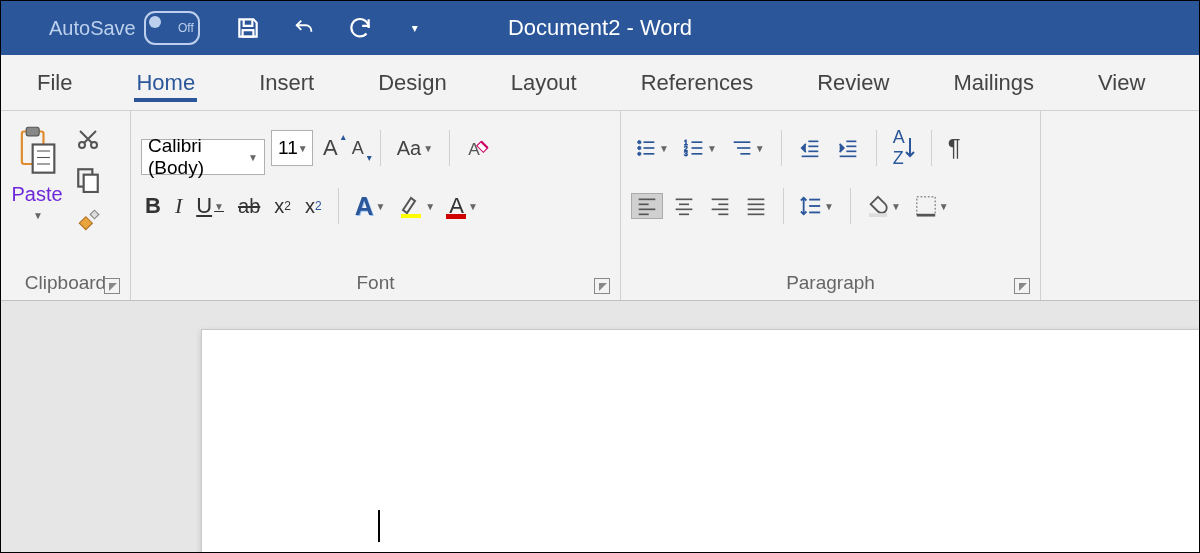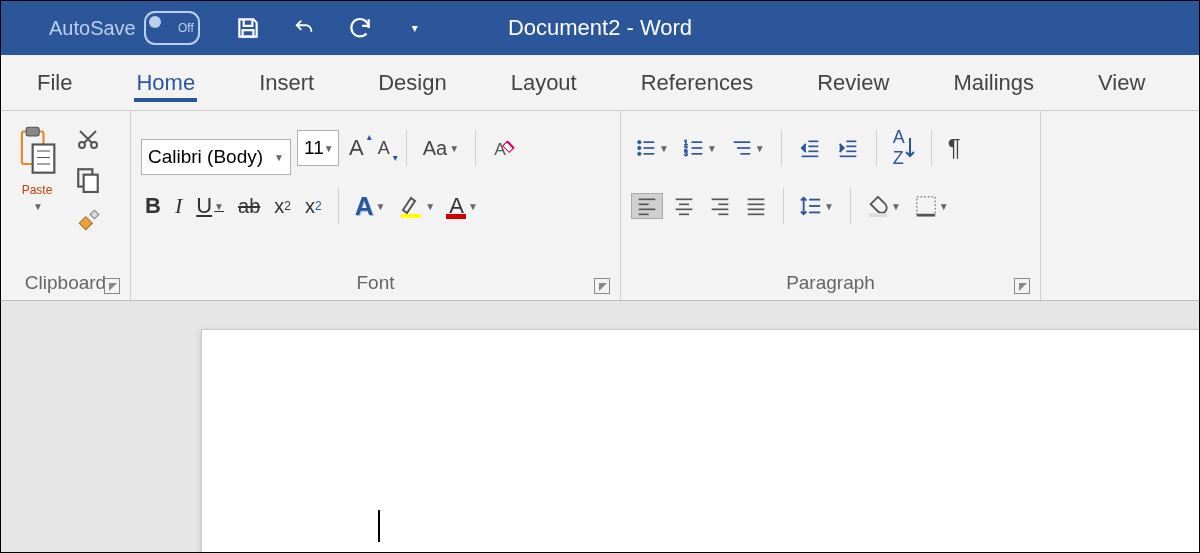--- a/index.html
+++ b/index.html
@@ -32,25 +32,25 @@
 .col { display:flex; flex-direction:column; }
 .btn { display:flex; align-items:center; justify-content:center; cursor:pointer; padding:2px 4px; }
 .btn.active { background:#d0d0d0; border:1px solid #aaa; }
 .sep { width:1px; height:36px; background:#d0d0d0; margin:0 6px; }
 .dd { display:flex; align-items:center; }
 .caret { font-size:10px; color:#666; margin-left:2px; }
 
 
 .clip-big { display:flex; flex-direction:column; align-items:center; gap:4px; padding:4px 0;}
 .clip-small { display:flex; flex-direction:column; gap:10px; margin-left:8px; padding-top:6px;}
-.paste-lbl { font-size:12px; color:#c2410c; }
+.paste-lbl { font-size:20px; color:#6d28d9; }
 
 
 .font-select { border:1px solid #b0b0b0; background:#fff; height:36px; font-size:19px; padding:0 6px; display:flex; align-items:center; }
-.font-name { width:150px;margin-top:18px; }
+.font-name { width:124px;margin-top:18px; }
 .font-size { width:42px; }
 
 
 .style-box { border:1px solid #b0b0b0; background:#fff; width:134px; height:100px; display:flex; flex-direction:column; align-items:center; justify-content:center; gap:6px;}
 .style-preview{ font-size:21px; color:#333;}
 .style-name{ font-size:19px; color:#555;}
 
 
 .docarea { background:#e6e6e6; height: 253px; position:relative; padding-top:28px;}
 .page { background:#fff; border:1px solid #c8c8c8; box-shadow:0 2px 6px rgba(0,0,0,.15); margin-left:200px; width:1000px; height:225px; position:relative;}

